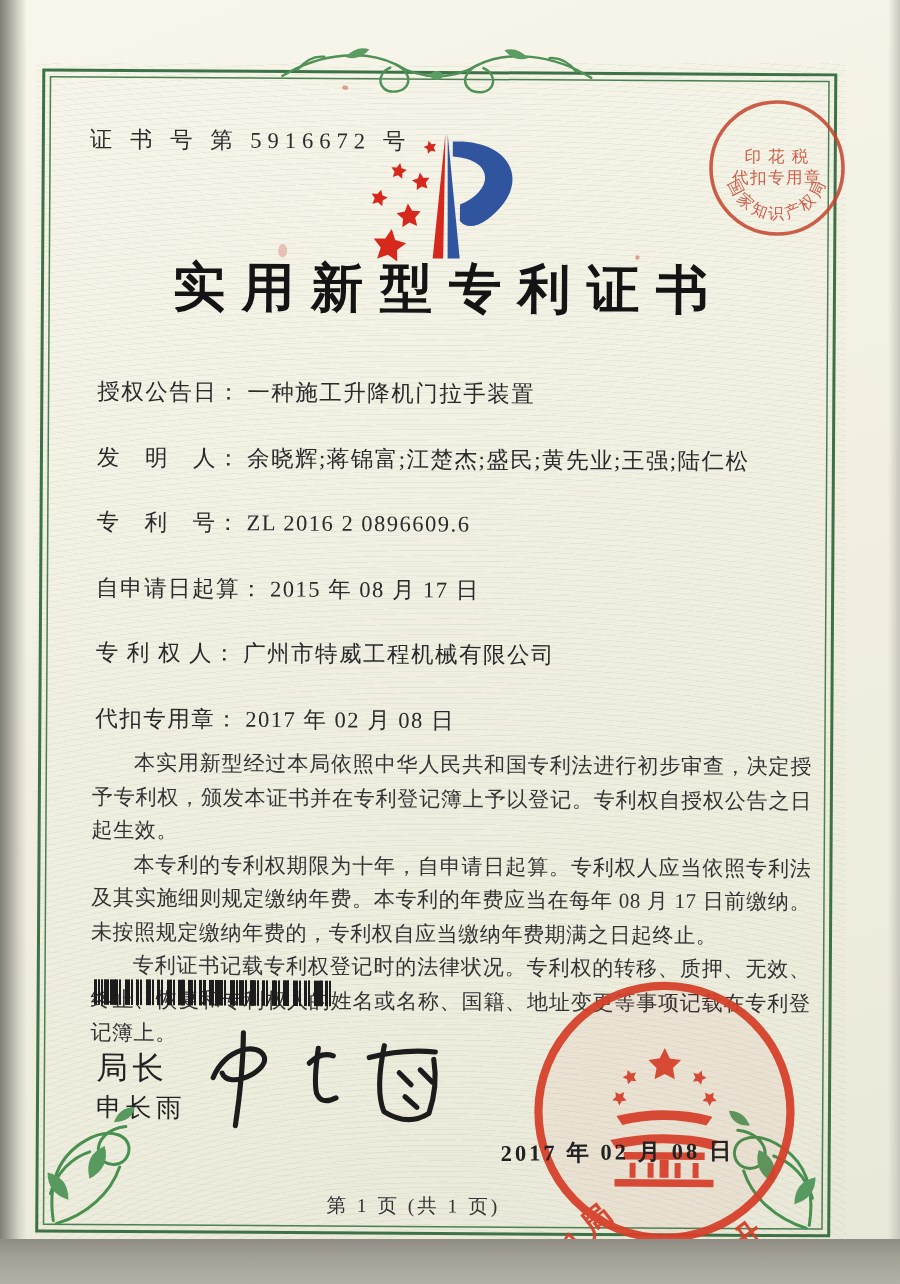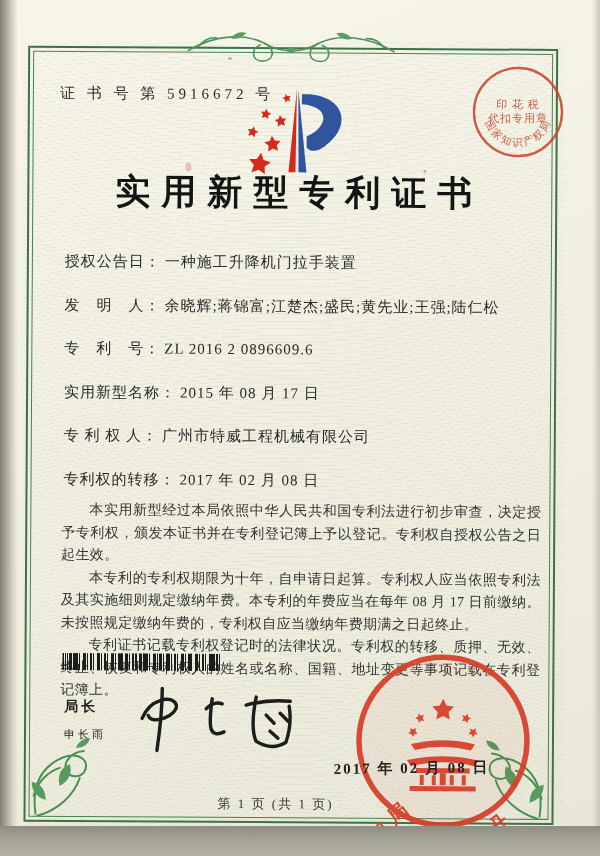--- a/index.html
+++ b/index.html
@@ -28,22 +28,22 @@
   .field .lab{letter-spacing:1px;}
   .field .val{margin-left:4px;letter-spacing:1px;}
   .f0{top:252px}.f1{top:296px}.f2{top:339px}.f3{top:383px}.f4{top:426px}.f5{top:470px}
   .bodytext{position:absolute;left:64px;top:499px;width:480px;font-size:14px;
     line-height:22.5px;color:#333;letter-spacing:0.4px;text-align:justify;}
   .bodytext p{margin:0;text-indent:2em;}
   .barcode{position:absolute;left:66px;top:653px;width:160px;height:17px;
     background:
       repeating-linear-gradient(90deg,#1c1c1c 0 2px,rgba(0,0,0,0) 2px 3px,#1c1c1c 3px 4px,rgba(0,0,0,0) 4px 7px,#1c1c1c 7px 10px,rgba(0,0,0,0) 10px 11px,#1c1c1c 11px 12px,rgba(0,0,0,0) 12px 14px),
       repeating-linear-gradient(90deg,rgba(0,0,0,0) 0 5px,#1c1c1c 5px 6px,rgba(0,0,0,0) 6px 12px,#1c1c1c 12px 15px,rgba(0,0,0,0) 15px 23px);}
-  .director-label{position:absolute;left:68px;top:698px;font-size:14px;letter-spacing:3px;color:#222;font-weight:bold;}
-  .director-name{position:absolute;left:68px;top:727px;font-size:11px;letter-spacing:3px;color:#222;}
+  .director-label{position:absolute;left:68px;top:698px;font-size:21px;letter-spacing:3px;color:#222;}
+  .director-name{position:absolute;left:68px;top:727px;font-size:17px;letter-spacing:3px;color:#222;}
   .signature{position:absolute;left:132px;top:684px;}
   .seal{position:absolute;left:358px;top:650px;z-index:5;opacity:0.94;}
   .date-stamp{position:absolute;left:338px;top:757px;z-index:6;font-size:15px;color:#222;
     letter-spacing:2px;transform:rotate(-1deg);font-weight:bold;}
   .footer{position:absolute;left:0;top:794px;width:560px;text-align:center;font-size:13px;
     letter-spacing:2px;color:#333;}
   .tax-stamp{position:absolute;left:462px;top:56px;z-index:6;opacity:0.85;}
   .ornament{position:absolute;z-index:2;}
   .speck{position:absolute;border-radius:50%;background:rgba(200,60,50,0.45);}
 </style>
@@ -127,27 +127,27 @@
       <div class="field f0">
         <span class="lab">授权公告日：</span><span class="val">一种施工升降机门拉手装置</span>
       </div>
       <div class="field f1">
         <span class="lab">发　明　人：</span><span class="val">余晓辉;蒋锦富;江楚杰;盛民;黄先业;王强;陆仁松</span>
       </div>
       <div class="field f2">
         <span class="lab">专　利　号：</span><span class="val">ZL 2016 2 0896609.6</span>
       </div>
       <div class="field f3">
-        <span class="lab">实用新型名称：</span><span class="val">2015 年 08 月 17 日</span>
+        <span class="lab">自申请日起算：</span><span class="val">2015 年 08 月 17 日</span>
       </div>
       <div class="field f4">
         <span class="lab">专 利 权 人：</span><span class="val">广州市特威工程机械有限公司</span>
       </div>
       <div class="field f5">
-        <span class="lab">专利权的转移：</span><span class="val">2017 年 02 月 08 日</span>
+        <span class="lab">代扣专用章：</span><span class="val">2017 年 02 月 08 日</span>
       </div>
 
       <div class="bodytext">
         <p>本实用新型经过本局依照中华人民共和国专利法进行初步审查，决定授予专利权，颁发本证书并在专利登记簿上予以登记。专利权自授权公告之日起生效。</p>
         <p>本专利的专利权期限为十年，自申请日起算。专利权人应当依照专利法及其实施细则规定缴纳年费。本专利的年费应当在每年 08 月 17 日前缴纳。未按照规定缴纳年费的，专利权自应当缴纳年费期满之日起终止。</p>
         <p>专利证书记载专利权登记时的法律状况。专利权的转移、质押、无效、终止、恢复和专利权人的姓名或名称、国籍、地址变更等事项记载在专利登记簿上。</p>
       </div>
 
       <div class="barcode"></div>
 

